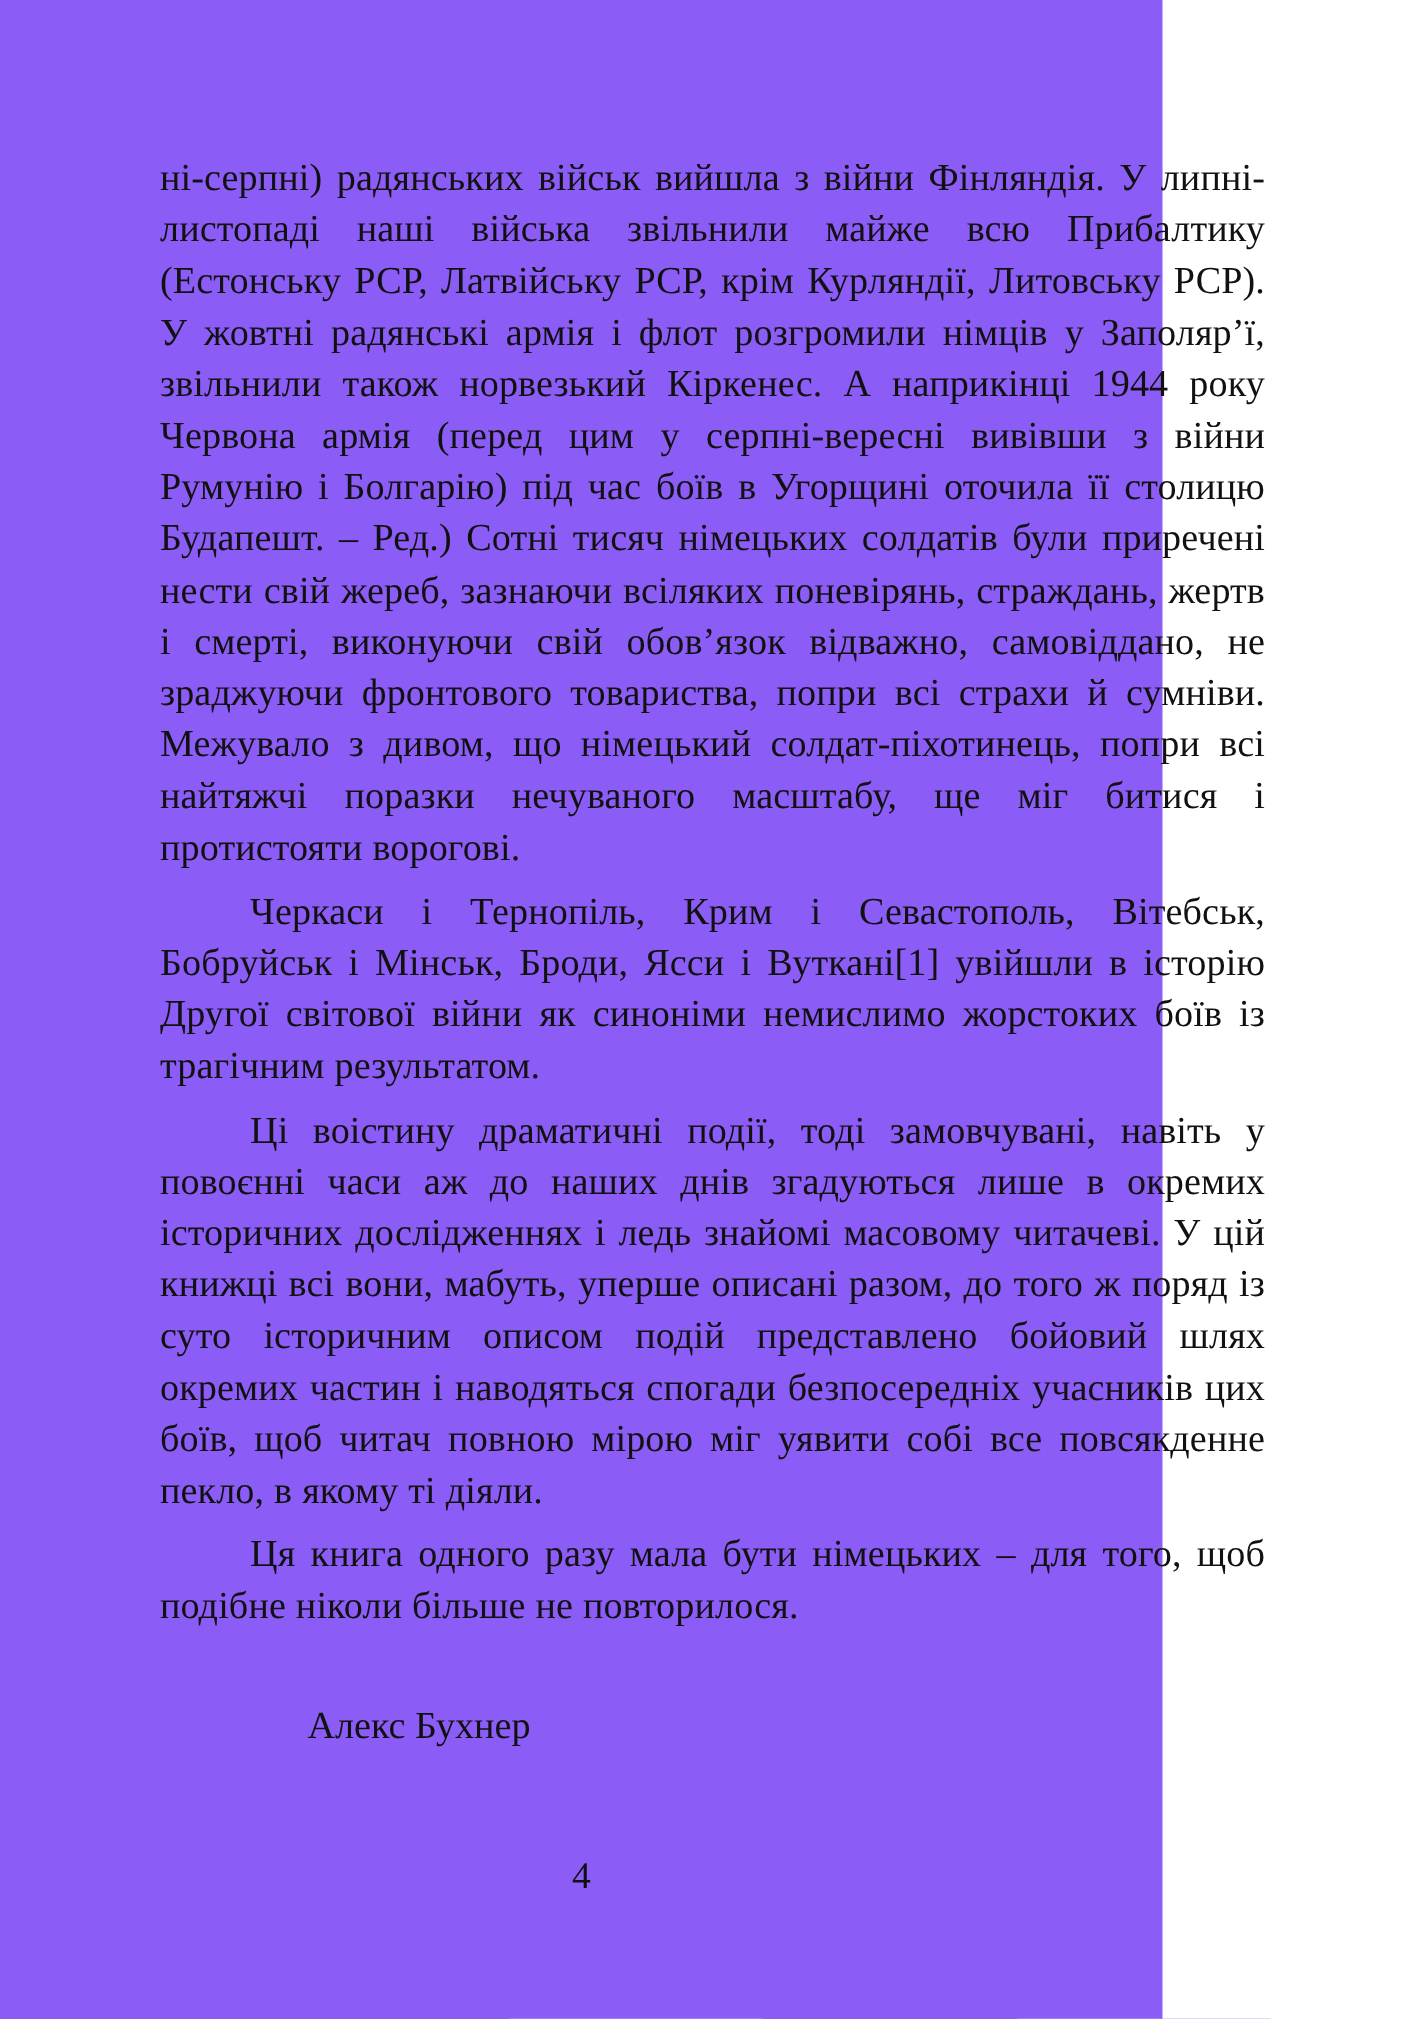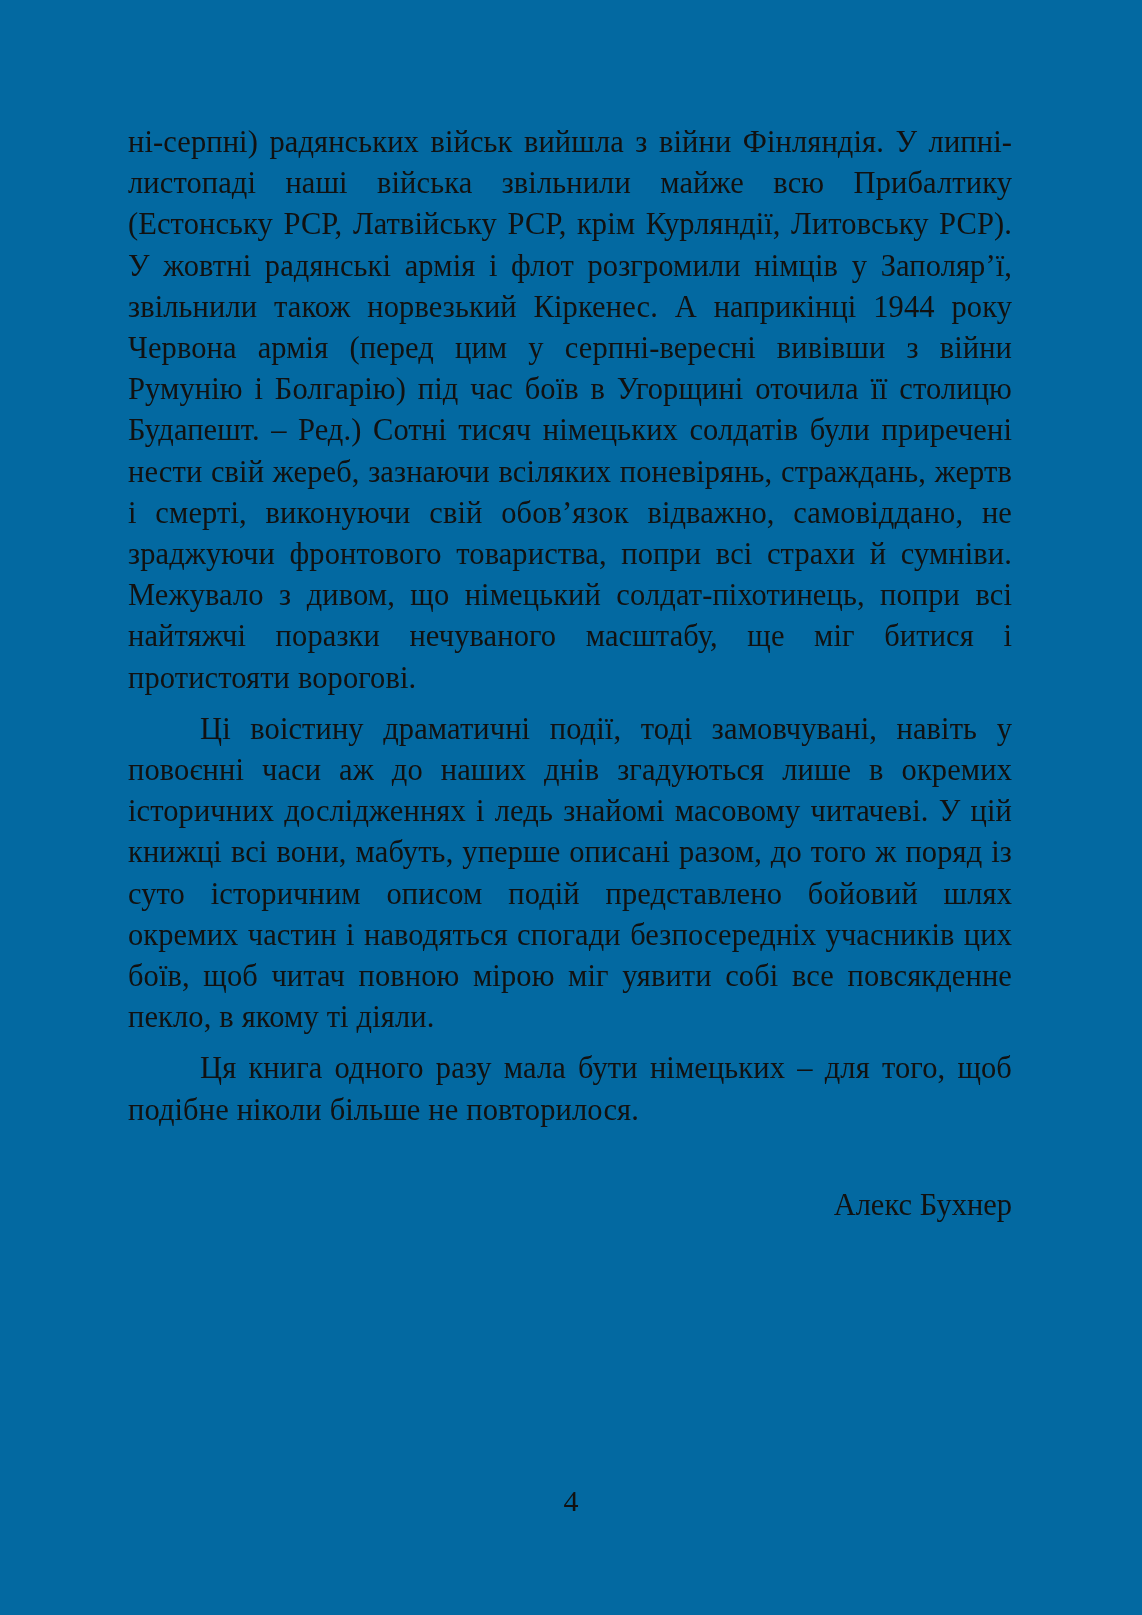--- a/index.html
+++ b/index.html
@@ -11,23 +11,23 @@
     background: #ffffff;
     width: 1142px;
     height: 1615px;
     overflow: hidden;
     font-family: "Liberation Serif", "DejaVu Serif", serif;
     color: #000000;
   }
 
   .page {
     position: relative;
-    width: 1142px;
+    width: 930px;
     height: 1615px;
-    background: #0369a1;
+    background: #8b5cf6;
     box-sizing: border-box;
   }
 
   .text-column {
     position: absolute;
     left: 128px;
     top: 122px;
     width: 884px;
   }
 
@@ -54,21 +54,21 @@
   .para.gap-before {
     margin-top: 10px;
   }
 
   .signature {
     margin: 0;
     margin-top: 54px;
     font-size: 30.5px;
     line-height: 41.2px;
     text-indent: 118px;
-    text-align: right;
+    text-align: left;
     color: #111111;
   }
 
   .page-number {
     position: absolute;
     left: 0;
     right: 0;
     top: 1484px;
     text-align: center;
     font-size: 30px;
@@ -79,20 +79,21 @@
 </style>
 </head>
 <body>
 
 <div class="page">
 
   <div class="text-column">
 
     <p class="para">ні-серпні) радянських військ вийшла з війни Фінляндія. У липні-листопаді наші війська звільнили майже всю Прибалтику (Естонську РСР, Латвійську РСР, крім Курляндії, Литовську РСР). У жовтні радянські армія і флот розгромили німців у Заполяр’ї, звільнили також норвезький Кіркенес. А наприкінці 1944 року Червона армія (перед цим у серпні-вересні вивівши з війни Румунію і Болгарію) під час боїв в Угорщині оточила її столицю Будапешт. – Ред.) Сотні тисяч німецьких солдатів були приречені нести свій жереб, зазнаючи всіляких поневірянь, страждань, жертв і смерті, виконуючи свій обов’язок відважно, самовіддано, не зраджуючи фронтового товариства, попри всі страхи й сумніви. Межувало з дивом, що німецький солдат-піхотинець, попри всі найтяжчі поразки нечуваного масштабу, ще міг битися і протистояти ворогові.</p>
 
+    <p class="para indent gap-before">Черкаси і Тернопіль, Крим і Севастополь, Вітебськ, Бобруйськ і Мінськ, Броди, Ясси і Вуткані[1] увійшли в історію Другої світової війни як синоніми немислимо жорстоких боїв із трагічним результатом.</p>
 
     <p class="para indent gap-before">Ці воістину драматичні події, тоді замовчувані, навіть у повоєнні часи аж до наших днів згадуються лише в окремих історичних дослідженнях і ледь знайомі масовому читачеві. У цій книжці всі вони, мабуть, уперше описані разом, до того ж поряд із суто історичним описом подій представлено бойовий шлях окремих частин і наводяться спогади безпосередніх учасників цих боїв, щоб читач повною мірою міг уявити собі все повсякденне пекло, в якому ті діяли.</p>
 
     <p class="para indent gap-before">Ця книга одного разу мала бути німецьких – для того, щоб подібне ніколи більше не повторилося.</p>
 
     <p class="signature">Алекс Бухнер</p>
 
   </div>
 
   <div class="page-number">4</div>

